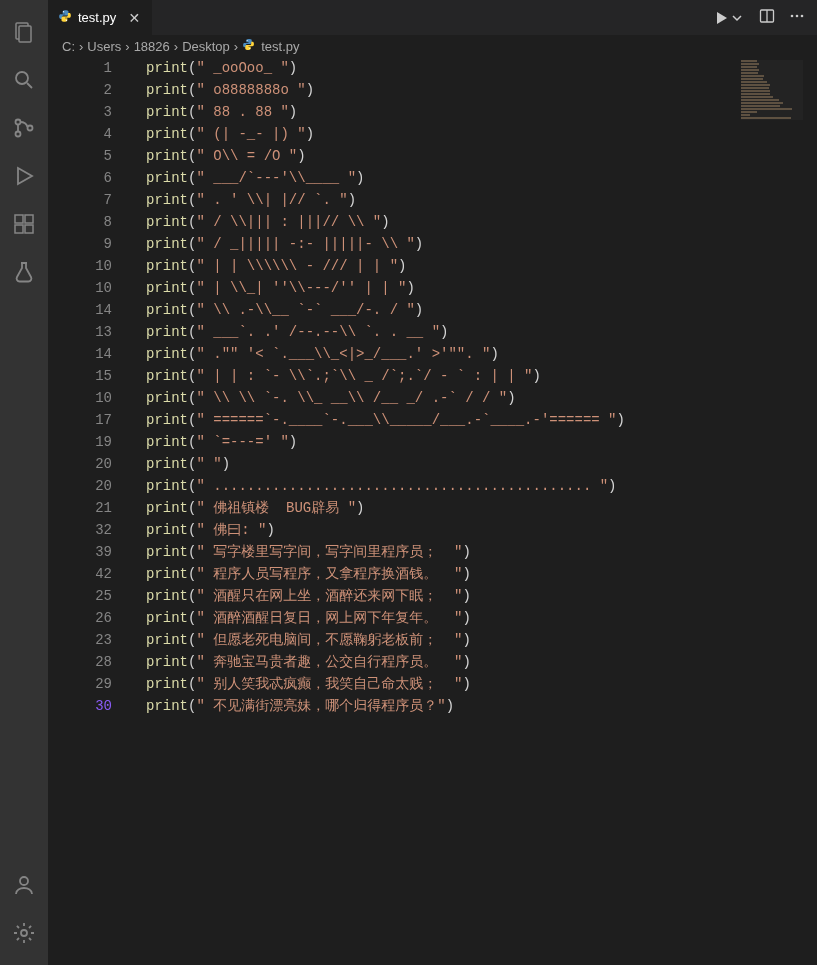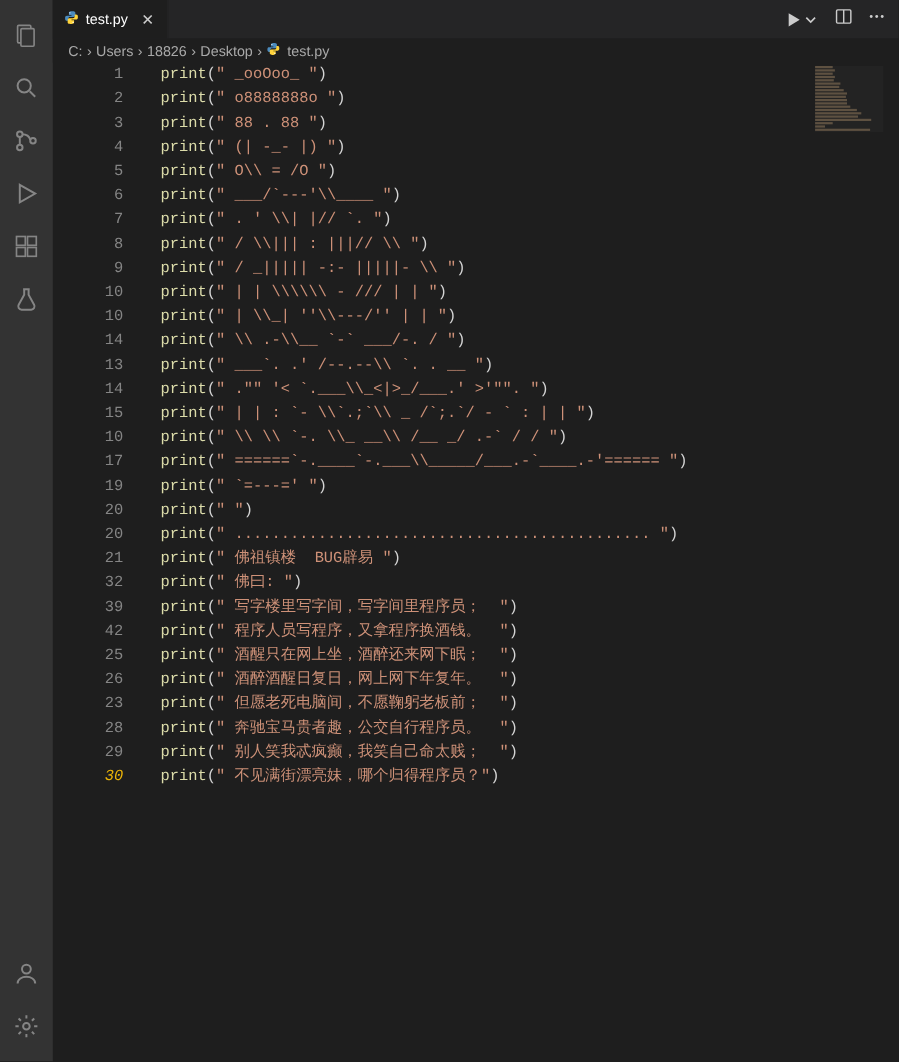--- a/index.html
+++ b/index.html
@@ -101,21 +101,21 @@
 .gutter {
   position: absolute;
   left: 0; top: 0; bottom: 0;
   width: 88px;
   text-align: right;
   color: #858585;
   padding-right: 24px;
   user-select: none;
 }
 .gutter .ln { height: 22px; }
-.gutter .ln.current { color: #eab308; font-style: italic; }
+.gutter .ln.current { color: #8b5cf6; }
 .code {
   position: absolute;
   left: 98px; right: 0; top: 0; bottom: 0;
   white-space: pre;
   color: #d4d4d4;
 }
 .code .row { height: 22px; }
 .tok-fn { color: #dcdcaa; }
 .tok-str { color: #ce9178; }
 .tok-punc { color: #d4d4d4; }

